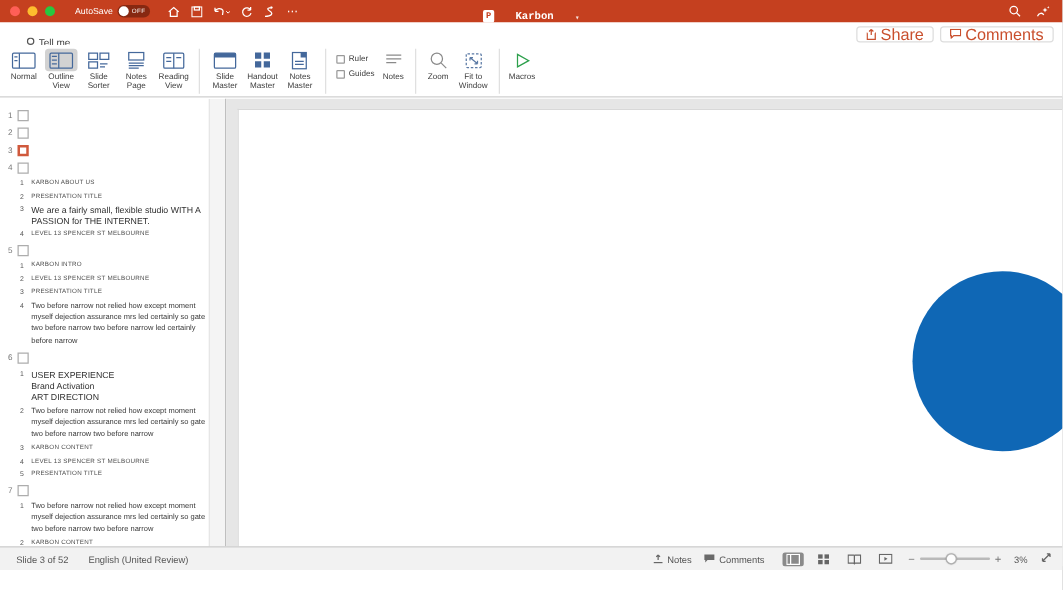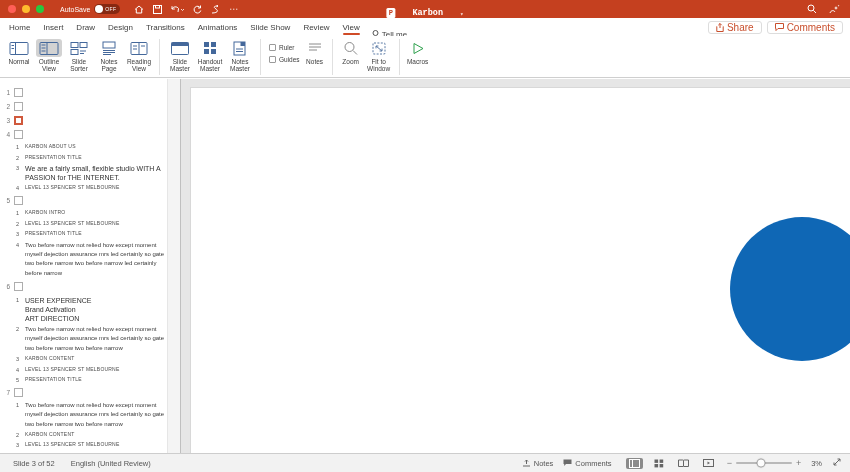--- a/index.html
+++ b/index.html
@@ -24,21 +24,21 @@
   .tb-right { position:absolute; right:10px; top:0; height:18px; display:flex; align-items:center; gap:12px; }
 
   
   .tabrow { position:absolute; left:0; top:18px; width:850px; height:18px; background:#fff; display:flex; align-items:center; padding-left:9px; }
   .tabs { display:flex; align-items:center; gap:13px; height:100%; }
   .tab { font-size:8px; color:#404040; height:100%; display:flex; align-items:center; position:relative; cursor:default; }
   .tab.active { color:#3a3a3a; }
   .tab.active::after { content:""; position:absolute; left:0; right:0; bottom:1px; height:2px; background:#d04b27; border-radius:1px; }
   .tellme { display:flex; align-items:center; gap:3px; margin-left:12px; font-size:8px; color:#404040;margin-top:15px; }
   .tr-right { margin-left:auto; display:flex; align-items:center; gap:5px; padding-right:7px; }
-  .pill-btn { display:flex; align-items:center; gap:3px; height:13px; padding:0 7px; border:1px solid #ddd; border-radius:3px; background:#fff; font-size:10px; color:#c94f2d; }
+  .pill-btn { display:flex; align-items:center; gap:3px; height:13px; padding:0 7px; border:1px solid #ddd; border-radius:3px; background:#fff; font-size:13px; color:#c94f2d; }
 
   
   .ribbon { position:absolute; left:0; top:36px; width:850px; height:42px; background:#fff; border-bottom:1px solid #cfcfcf; display:flex; align-items:flex-start; padding:3px 0 0 4px; }
   .rbtn { display:flex; flex-direction:column; align-items:center; padding:0 2px; min-width:22px; max-width:30px; }
   .rbtn .ic { height:18px; display:flex; align-items:center; justify-content:center; padding:1px 3px; border-radius:3px; }
   .rbtn.sel .ic { background:#d2d2d2; }
   .rbtn .lbl { font-size:6.5px; line-height:1.15; color:#3d3d3d; text-align:center; margin-top:1px; }
   .rdiv { width:1px; background:#e0e0e0; height:36px; margin:0 5px; align-self:flex-start; }
   .chk-col { display:flex; flex-direction:column; gap:5px; padding-top:5px; margin:0 3px; }
   .chk-row { display:flex; align-items:center; gap:3px; font-size:6.5px; color:#3d3d3d; }
@@ -60,21 +60,21 @@
   .tiny .item-text { font-size:5px; color:#4c4c4c; letter-spacing:.2px; }
   .body .item-text { font-size:6px; line-height:1.55; color:#3a3a3a; }
   .big .item-text  { font-size:7px; line-height:1.3; color:#303030; }
 
   .main { position:absolute; left:181px; top:0; right:0; height:100%; background:#e6e6e6; }
   .slide { position:absolute; left:9px; top:8px; right:0; bottom:0; background:#fff; border-left:1px solid #d8d8d8; border-top:1px solid #d8d8d8; overflow:hidden; }
   .slide-title { position:absolute; left:0; top:48px; width:520px; text-align:center; font-size:25px; font-weight:bold; color:#3f4347; letter-spacing:-.3px; }
   .slide-circle { position:absolute; left:539px; top:129px; width:144px; height:144px; border-radius:50%; }
 
   
-  .statusbar { position:absolute; left:0; bottom:0; width:850px; height:19px; background:#f2f2f2; border-top:1px solid #cdcdcd; display:flex; align-items:center; font-size:7.5px; color:#555; padding:0 8px 0 13px; }
+  .statusbar { position:absolute; left:0; bottom:16px; width:850px; height:19px; background:#f2f2f2; border-top:1px solid #cdcdcd; display:flex; align-items:center; font-size:7.5px; color:#555; padding:0 8px 0 13px; }
   .sb-lang { margin-left:16px; }
   .sb-right { margin-left:auto; display:flex; align-items:center; gap:10px; }
   .sb-item { display:flex; align-items:center; gap:3px; }
   .sb-views { display:flex; align-items:center; gap:8px; margin-left:4px; }
   .sb-view { display:flex; align-items:center; justify-content:center; padding:1px 3px; border-radius:2px; }
   .sb-view.sel { background:#8a8a8a; }
   .zoomctl { display:flex; align-items:center; gap:4px; }
   .z-track { position:relative; width:56px; height:2px; background:#b9b9b9; border-radius:1px; }
   .z-thumb { position:absolute; left:45%; top:50%; transform:translate(-50%,-50%); width:9px; height:9px; border-radius:50%; background:#fdfdfd; border:1px solid #b0b0b0; box-shadow:0 0 1px rgba(0,0,0,.3); }
   .z-sign { font-size:9px; color:#777; line-height:1; }
@@ -143,31 +143,20 @@
           <svg width="11" height="10" viewBox="0 0 11 10">
             <path d="M1 9 C2 6 5 6 6 8" fill="none" stroke="#fff"></path>
             <path d="M7 2 l0.6 1.4 L9 4 l-1.4 0.6 L7 6 l-0.6 -1.4 L5 4 l1.4 -0.6 Z" fill="#fff"></path>
             <path d="M9.6 0.8 l0.3 0.7 0.7 0.3 -0.7 0.3 -0.3 0.7 -0.3 -0.7 -0.7 -0.3 0.7 -0.3 Z" fill="#fff"></path>
           </svg>
         </span>
     </div>
   </div>
 
   <div class="tabrow">
-    <div class="tabs">
-        <div class="tab">Home</div>
-        <div class="tab">Insert</div>
-        <div class="tab">Draw</div>
-        <div class="tab">Design</div>
-        <div class="tab">Transitions</div>
-        <div class="tab">Animations</div>
-        <div class="tab">Slide Show</div>
-        <div class="tab">Review</div>
-        <div class="tab active">View</div>
-      </div>
     <div class="tellme">
       <svg width="7" height="9" viewBox="0 0 7 9">
           <circle cx="3.5" cy="3" r="2.5" fill="none" stroke="#555"></circle>
           <line x1="2.3" y1="6.5" x2="4.7" y2="6.5" stroke="#555"></line>
           <line x1="2.6" y1="8" x2="4.4" y2="8" stroke="#555"></line>
         </svg>
       <span>Tell me</span>
     </div>
     <div class="tr-right">
       <button class="pill-btn">

